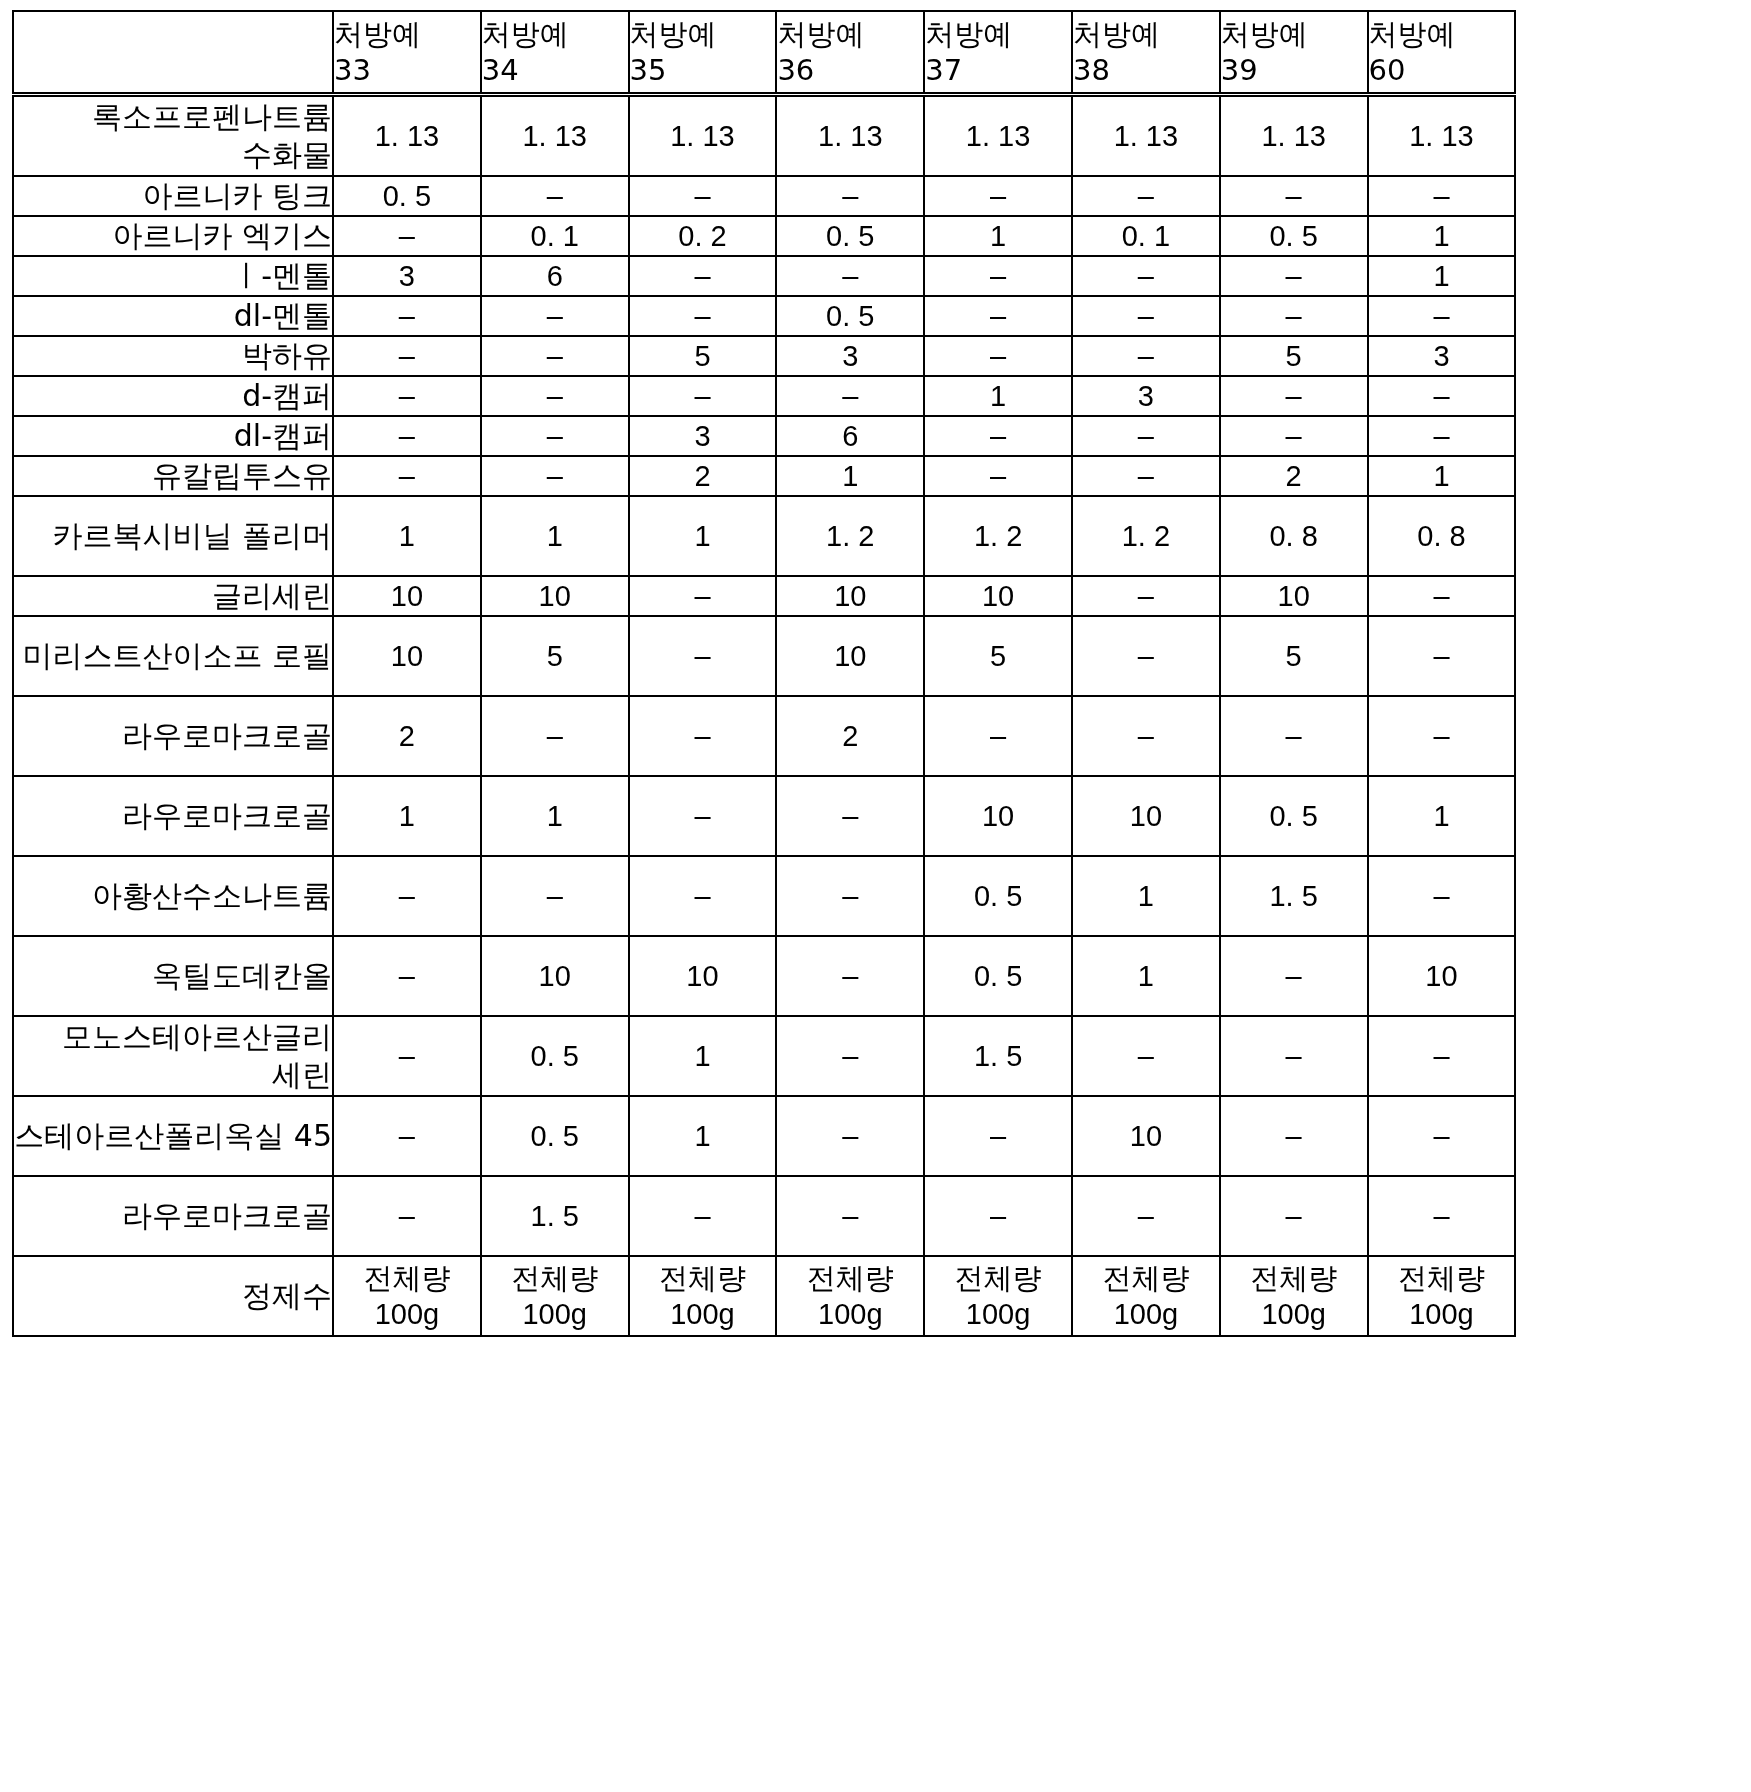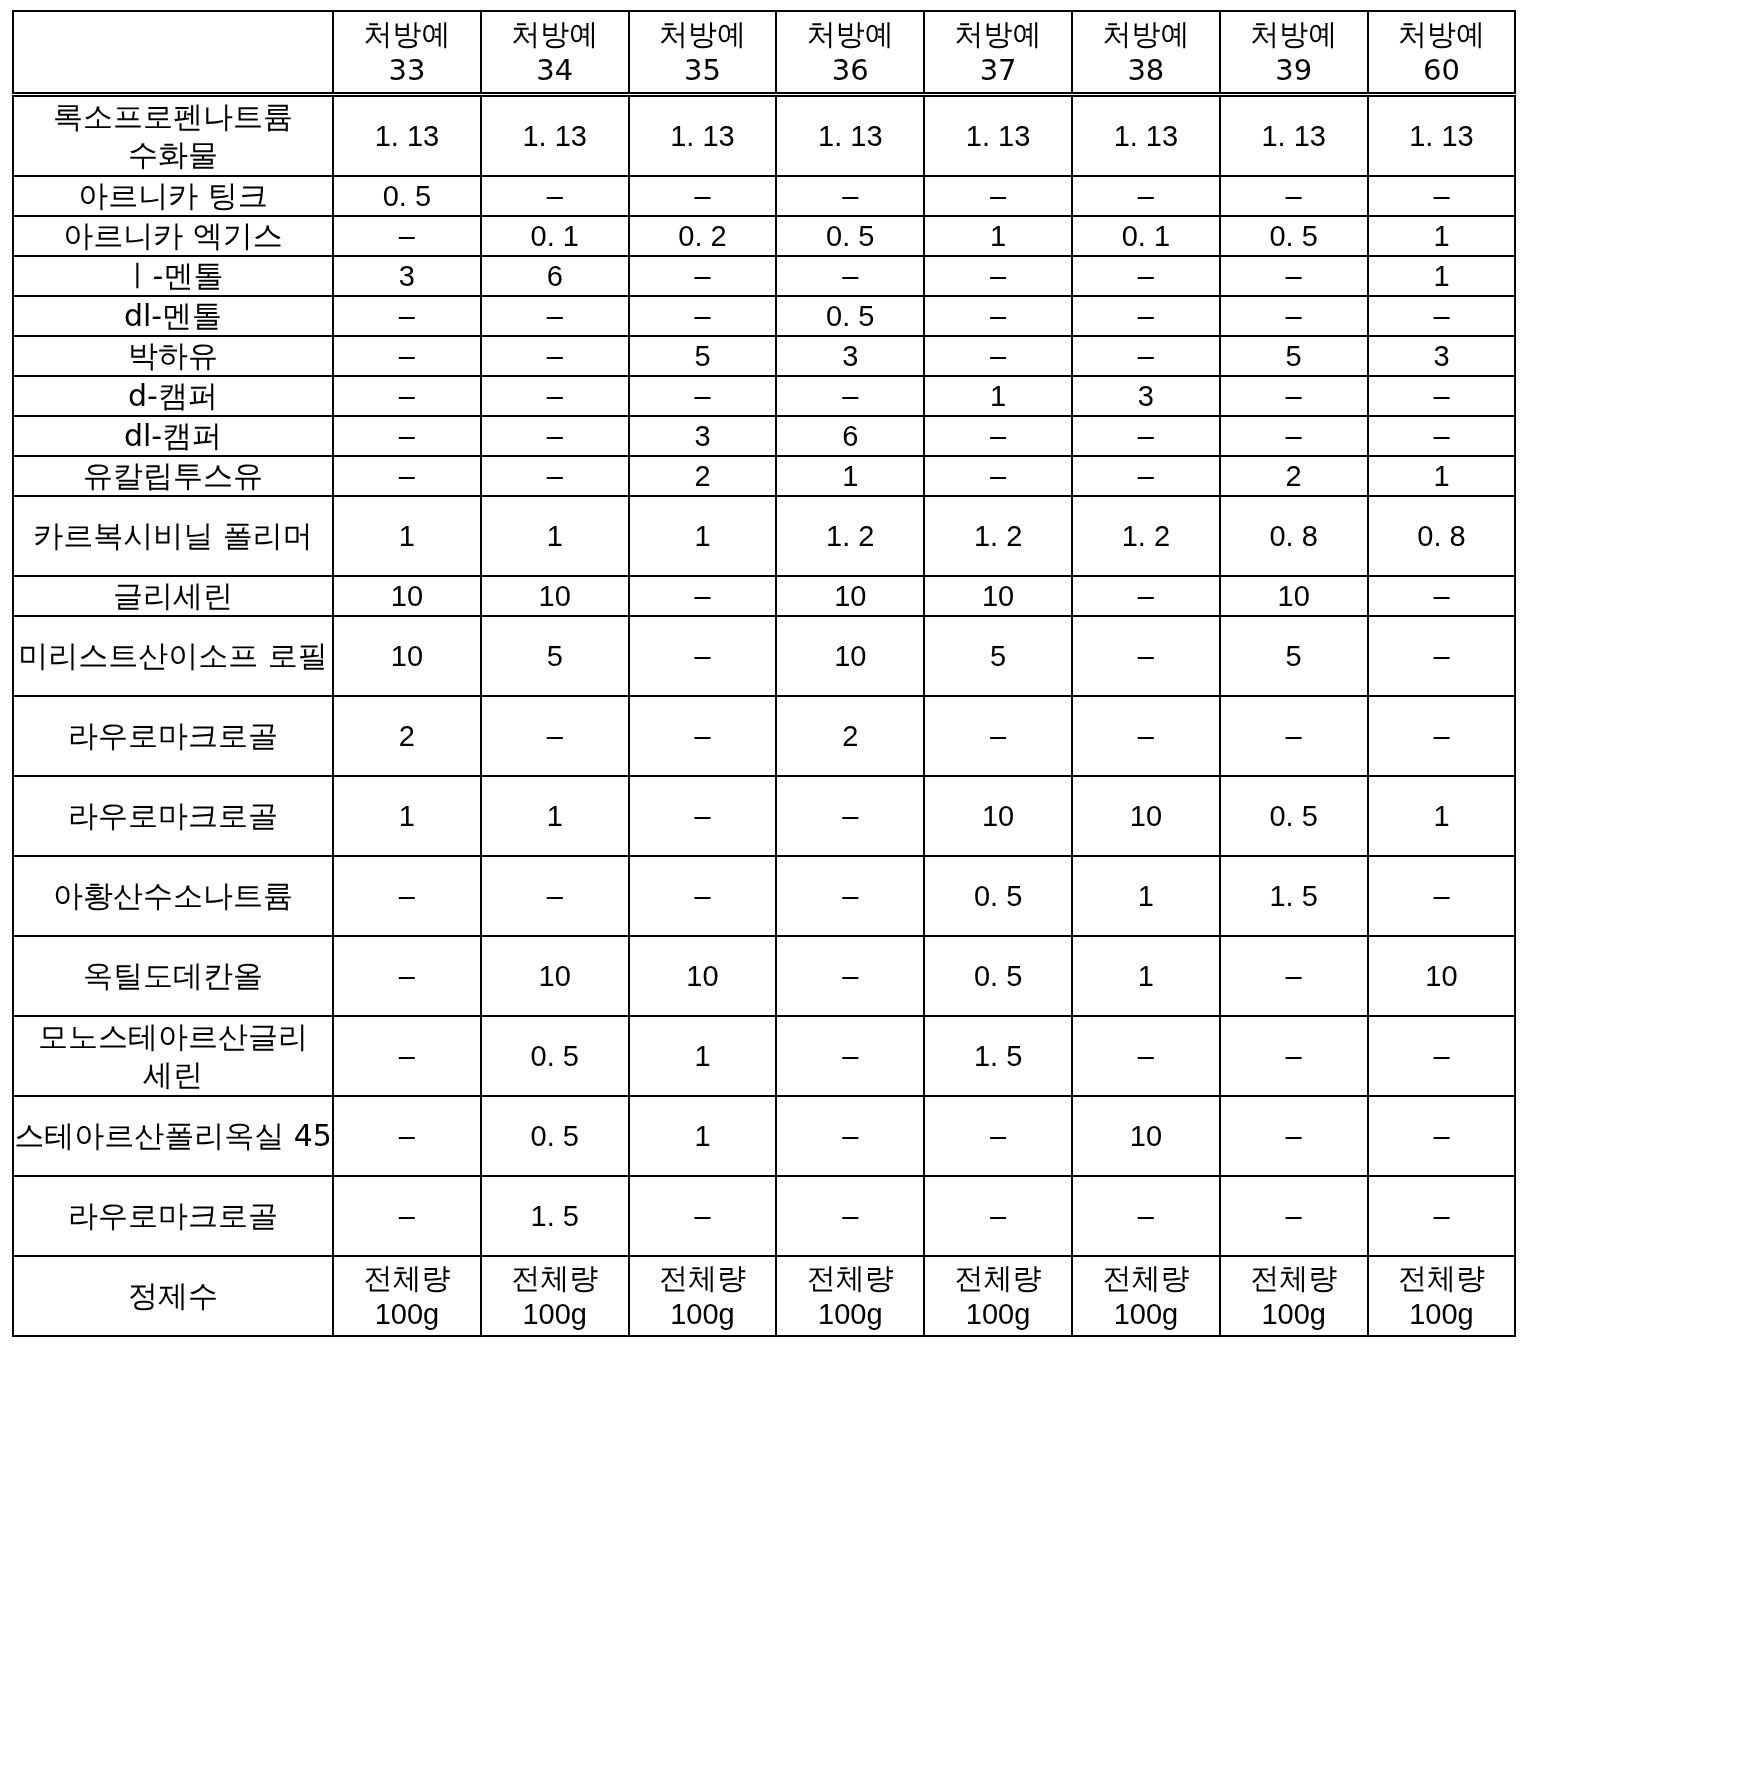--- a/index.html
+++ b/index.html
@@ -28,34 +28,34 @@
       border: 2px solid #000;
       padding: 0;
       font-weight: normal;
       vertical-align: middle;
     }
     col.label-col { width: 320px; }
     col.val-col { width: 147.8px; }
 
     th.corner { background: #fff; }
     th.col-head {
-      text-align: center;
+      text-align: left;
       font-size: 29px;
       line-height: 36px;
       height: 80px;
     }
     th.col-head span { display: block; }
 
     tr.header-row th { border-bottom: 5px double #000; }
 
     td.row-label {
       font-size: 30px;
       line-height: 38px;
       padding-left: 22px;
-      text-align: center;
+      text-align: right;
       white-space: normal;
       word-break: keep-all;
     }
     td.val {
       text-align: center;
       font-size: 29px;
       font-family: "Liberation Sans Narrow", "Liberation Sans", "DejaVu Sans", sans-serif;
     }
     tr.h1 td { height: 38px; }
     tr.h2 td { height: 78px; }

